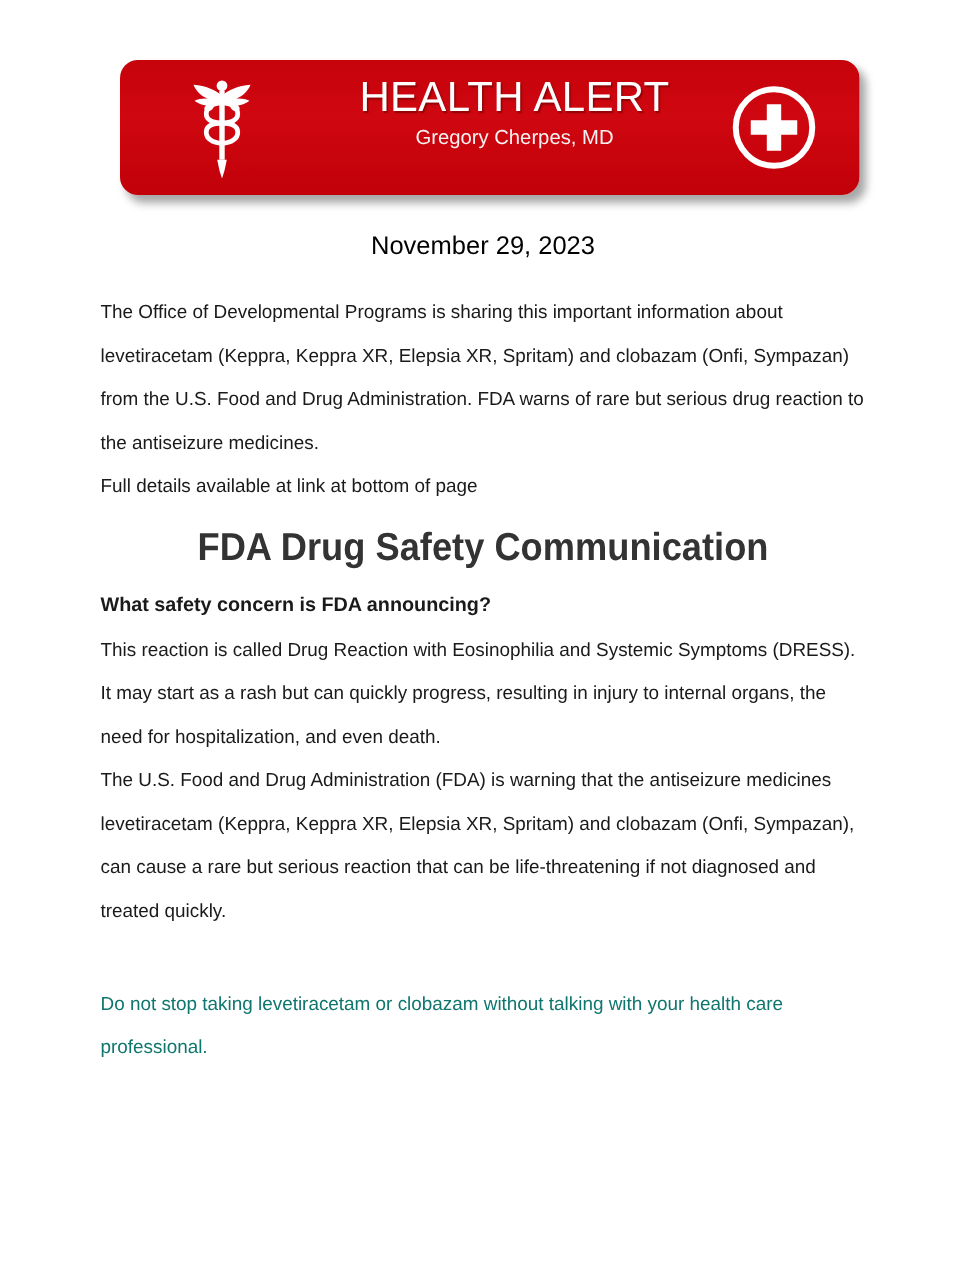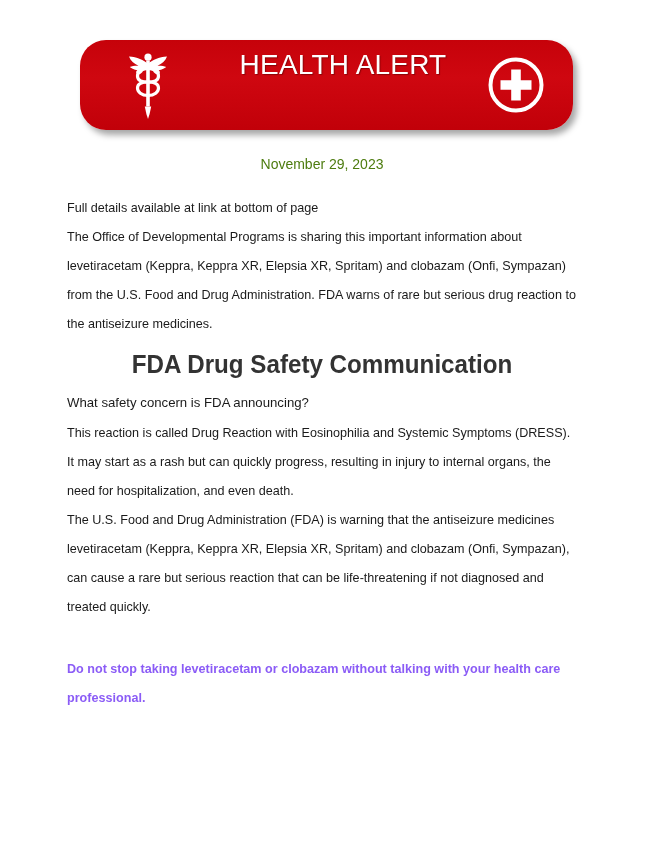--- a/index.html
+++ b/index.html
@@ -21,21 +21,21 @@
     position: absolute;
     left: 80px;
     top: 40px;
     width: 493px;
     height: 90px;
   }
   .banner {
     position: absolute;
     inset: 0;
     background: linear-gradient(180deg, #c6020a 0%, #cf0710 42%, #c10009 100%);
-    border-radius: 26px;
+    border-radius: 12px;
     box-shadow: 4px 5px 6px rgba(0,0,0,0.35);
     overflow: hidden;
   }
   .banner-inner {
     position: relative;
     width: 100%;
     height: 100%;
   }
 
   
@@ -83,23 +83,23 @@
 
   
   .doc {
     position: absolute;
     left: 67px;
     top: 150px;
     width: 510px;
   }
   .doc-date {
     text-align: center;
-    font-size: 14px;
+    font-size: 17px;
     line-height: 28px;
-    color: #4d7c0f;
+    color: #000000;
     margin-bottom: 16px;
   }
   p.body {
     margin: 0;
     font-size: 12.6px;
     line-height: 29px;
     color: #1a1a1a;
   }
   .doc-title {
     margin: 10px 0 12px 0;
@@ -108,29 +108,29 @@
     line-height: 30px;
     font-weight: bold;
     color: #333333;
     font-family: "Liberation Sans Narrow", "Liberation Sans", sans-serif;
     transform: scaleX(0.93);
   }
   h2.section {
     margin: 0 0 4px 0;
     font-size: 13.2px;
     line-height: 24px;
-    font-weight: normal;
+    font-weight: bold;
     color: #1a1a1a;
   }
   p.strong {
     margin: 0;
     font-size: 12.6px;
     line-height: 29px;
-    font-weight: bold;
-    color: #8b5cf6;
+    font-weight: normal;
+    color: #0f766e;
   }
   .spacer-sm { height: 13px; }
   .spacer-md { height: 20px; }
 </style>
 </head>
 <body>
 
 <div class="banner-wrap">
   <div class="banner">
     <div class="banner-inner">
@@ -153,39 +153,40 @@
             <ellipse cx="40.6" cy="20.6" rx="3.4" ry="2.3" transform="rotate(28 40.6 20.6)"></ellipse>
 
             <path d="M28.8 55.5h6.4l-1.6 7.5h-3.2z"></path>
             <path d="M30.4 63h3.2l-1.6 5z"></path>
           </g>
         </svg>
       </span>
 
       <div class="banner-text">
         <div class="banner-title">HEALTH ALERT</div>
+        <div class="banner-sub">Gregory Cherpes, MD</div>
       </div>
 
       <span class="cross-badge">
         <svg viewBox="0 0 60 60" xmlns="http://www.w3.org/2000/svg">
           <circle cx="30" cy="30" r="25.5" fill="none" stroke="#ffffff" stroke-width="4"></circle>
           <path d="M25.2 14.5h9.6v10.7h10.7v9.6H34.8v10.7h-9.6V34.8H14.5v-9.6h10.7z" fill="#ffffff"></path>
         </svg>
       </span>
 
     </div>
   </div>
 </div>
 
 <div class="doc">
 
   <div class="doc-date">November 29, 2023</div>
 
+  <p class="body">The Office of Developmental Programs is sharing this important information about levetiracetam (Keppra, Keppra XR, Elepsia XR, Spritam) and clobazam (Onfi, Sympazan) from the U.S. Food and Drug Administration. FDA warns of rare but serious drug reaction to the antiseizure medicines.</p>
   <p class="body">Full details available at link at bottom of page</p>
-  <p class="body">The Office of Developmental Programs is sharing this important information about levetiracetam (Keppra, Keppra XR, Elepsia XR, Spritam) and clobazam (Onfi, Sympazan) from the U.S. Food and Drug Administration. FDA warns of rare but serious drug reaction to the antiseizure medicines.</p>
 
   <div class="doc-title">FDA Drug Safety Communication</div>
 
   <h2 class="section">What safety concern is FDA announcing?</h2>
   <p class="body">This reaction is called Drug Reaction with Eosinophilia and Systemic Symptoms (DRESS). It may start as a rash but can quickly progress, resulting in injury to internal organs, the need for hospitalization, and even death.</p>
   <p class="body">The U.S. Food and Drug Administration (FDA) is warning that the antiseizure medicines levetiracetam (Keppra, Keppra XR, Elepsia XR, Spritam) and clobazam (Onfi, Sympazan), can cause a rare but serious reaction that can be life-threatening if not diagnosed and treated quickly.</p>
 
   <div class="spacer-sm"></div>
 
   <div class="spacer-md"></div>

